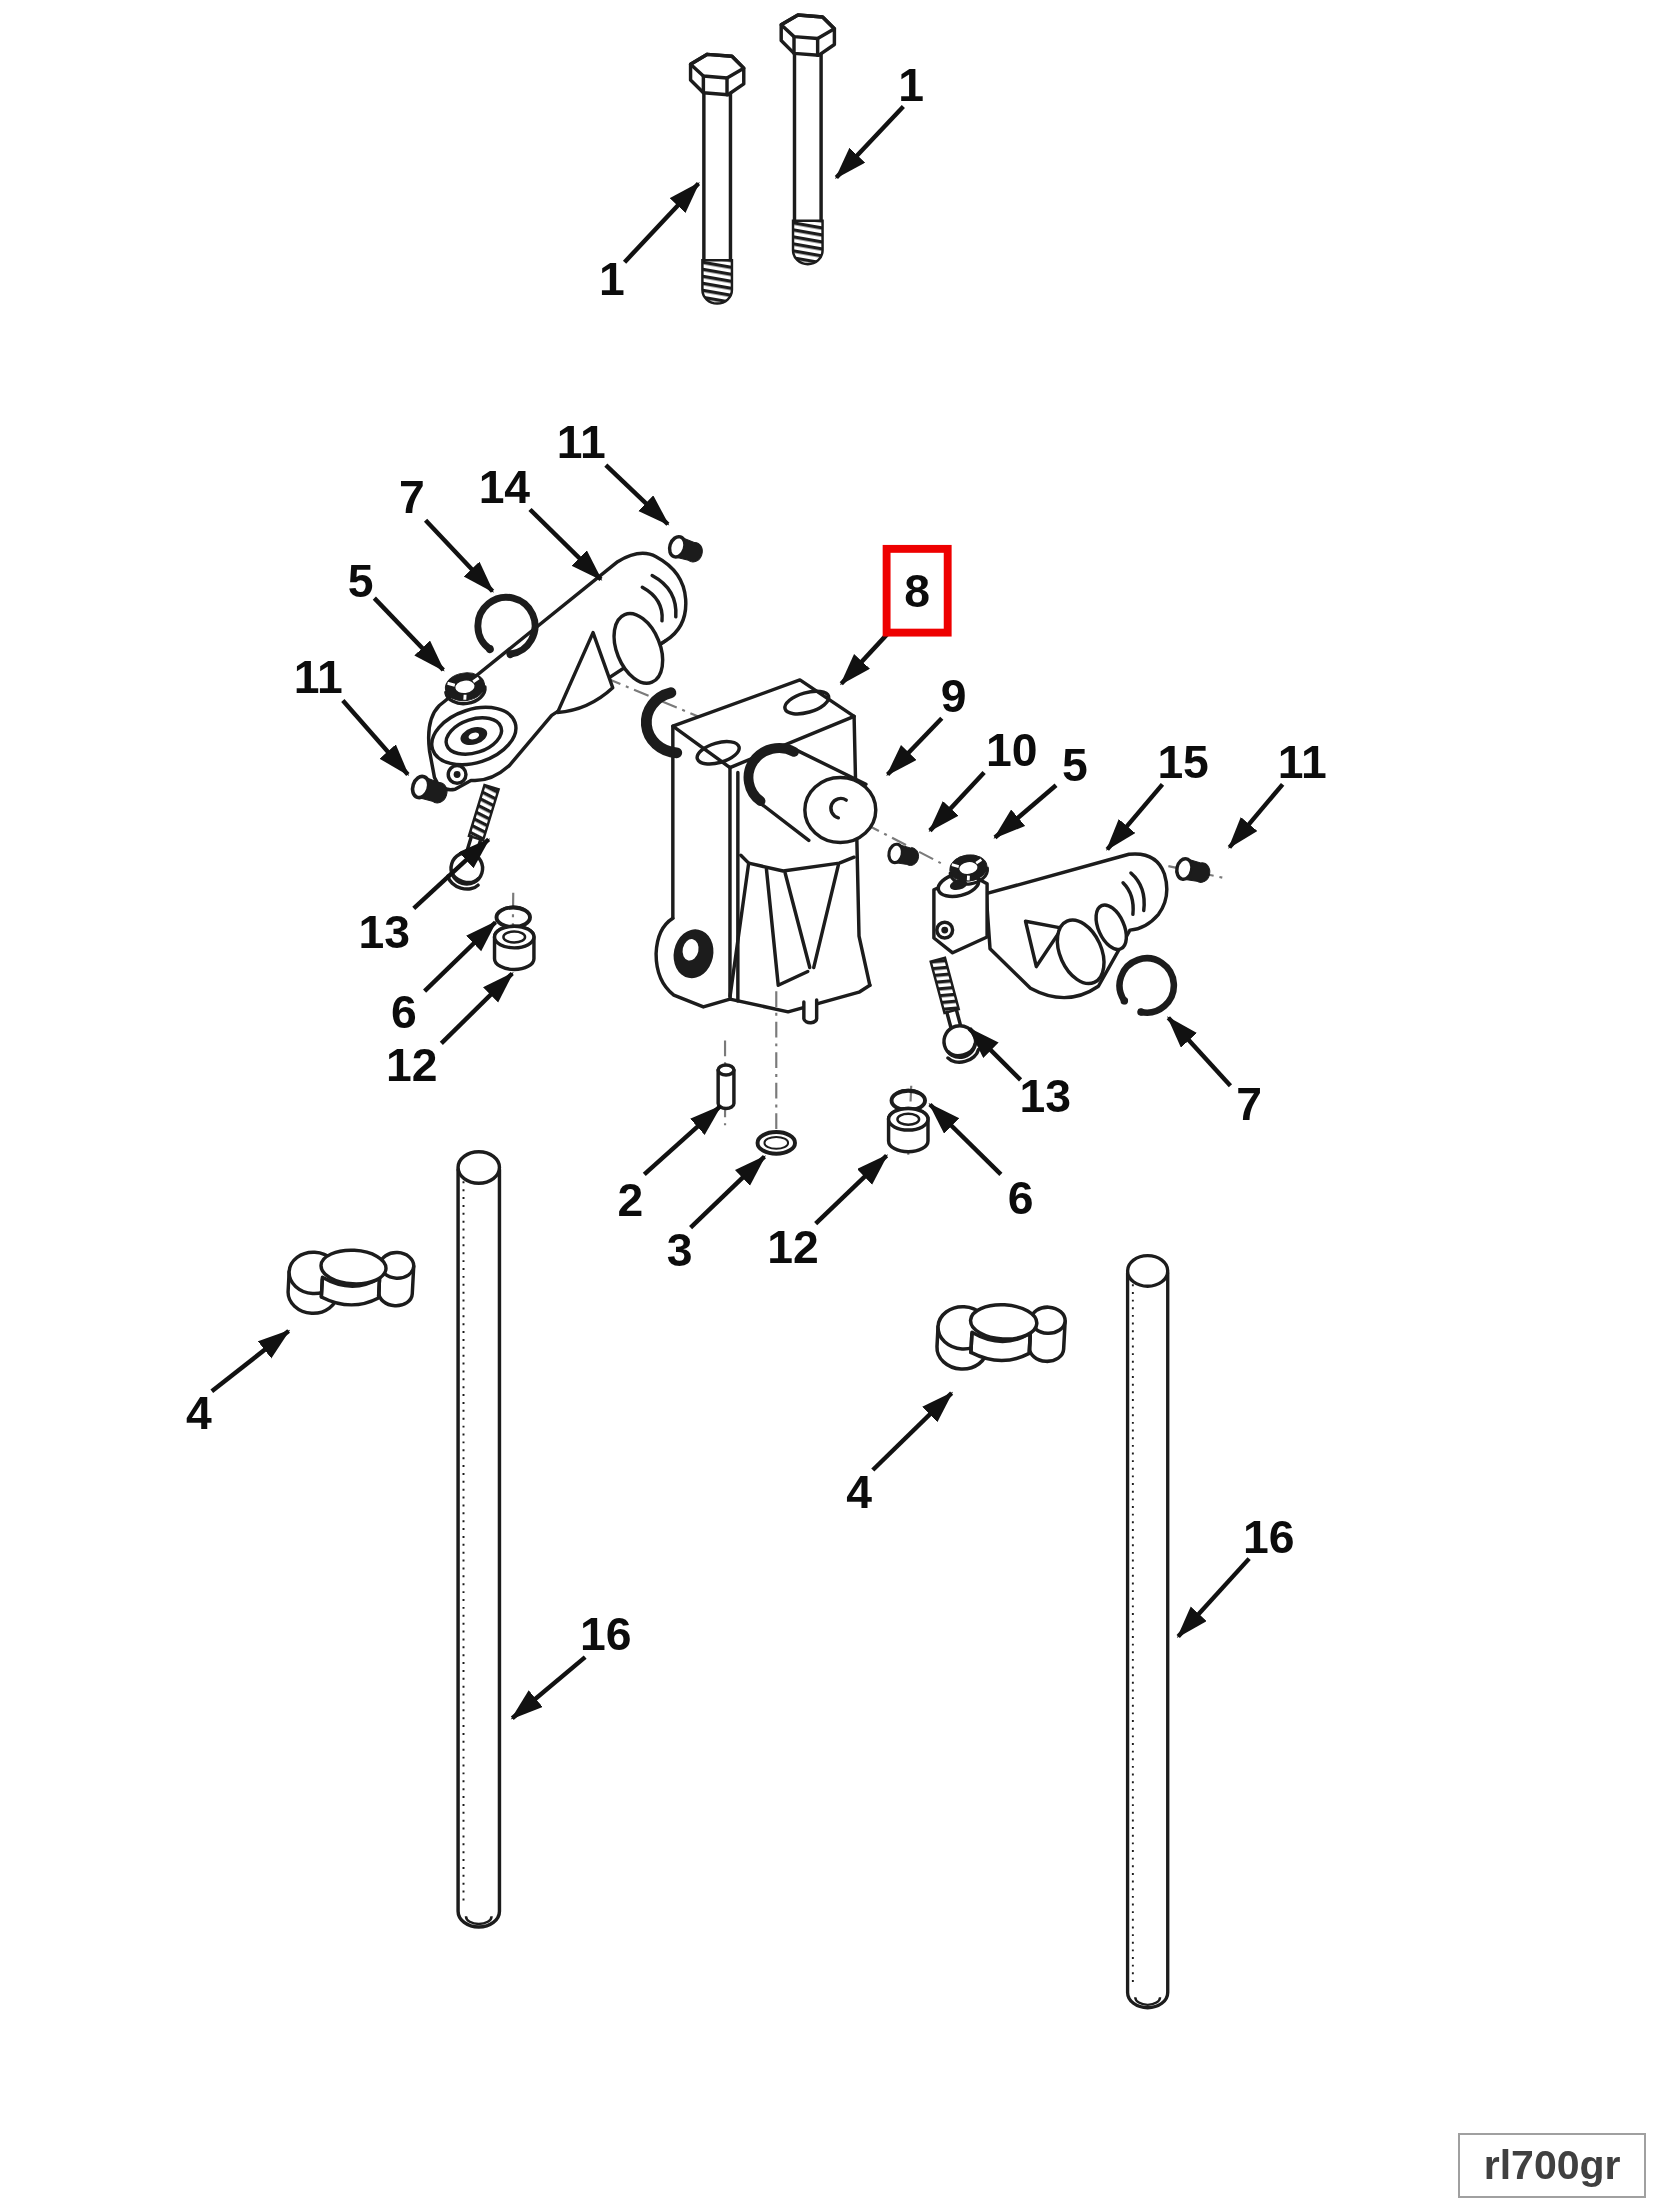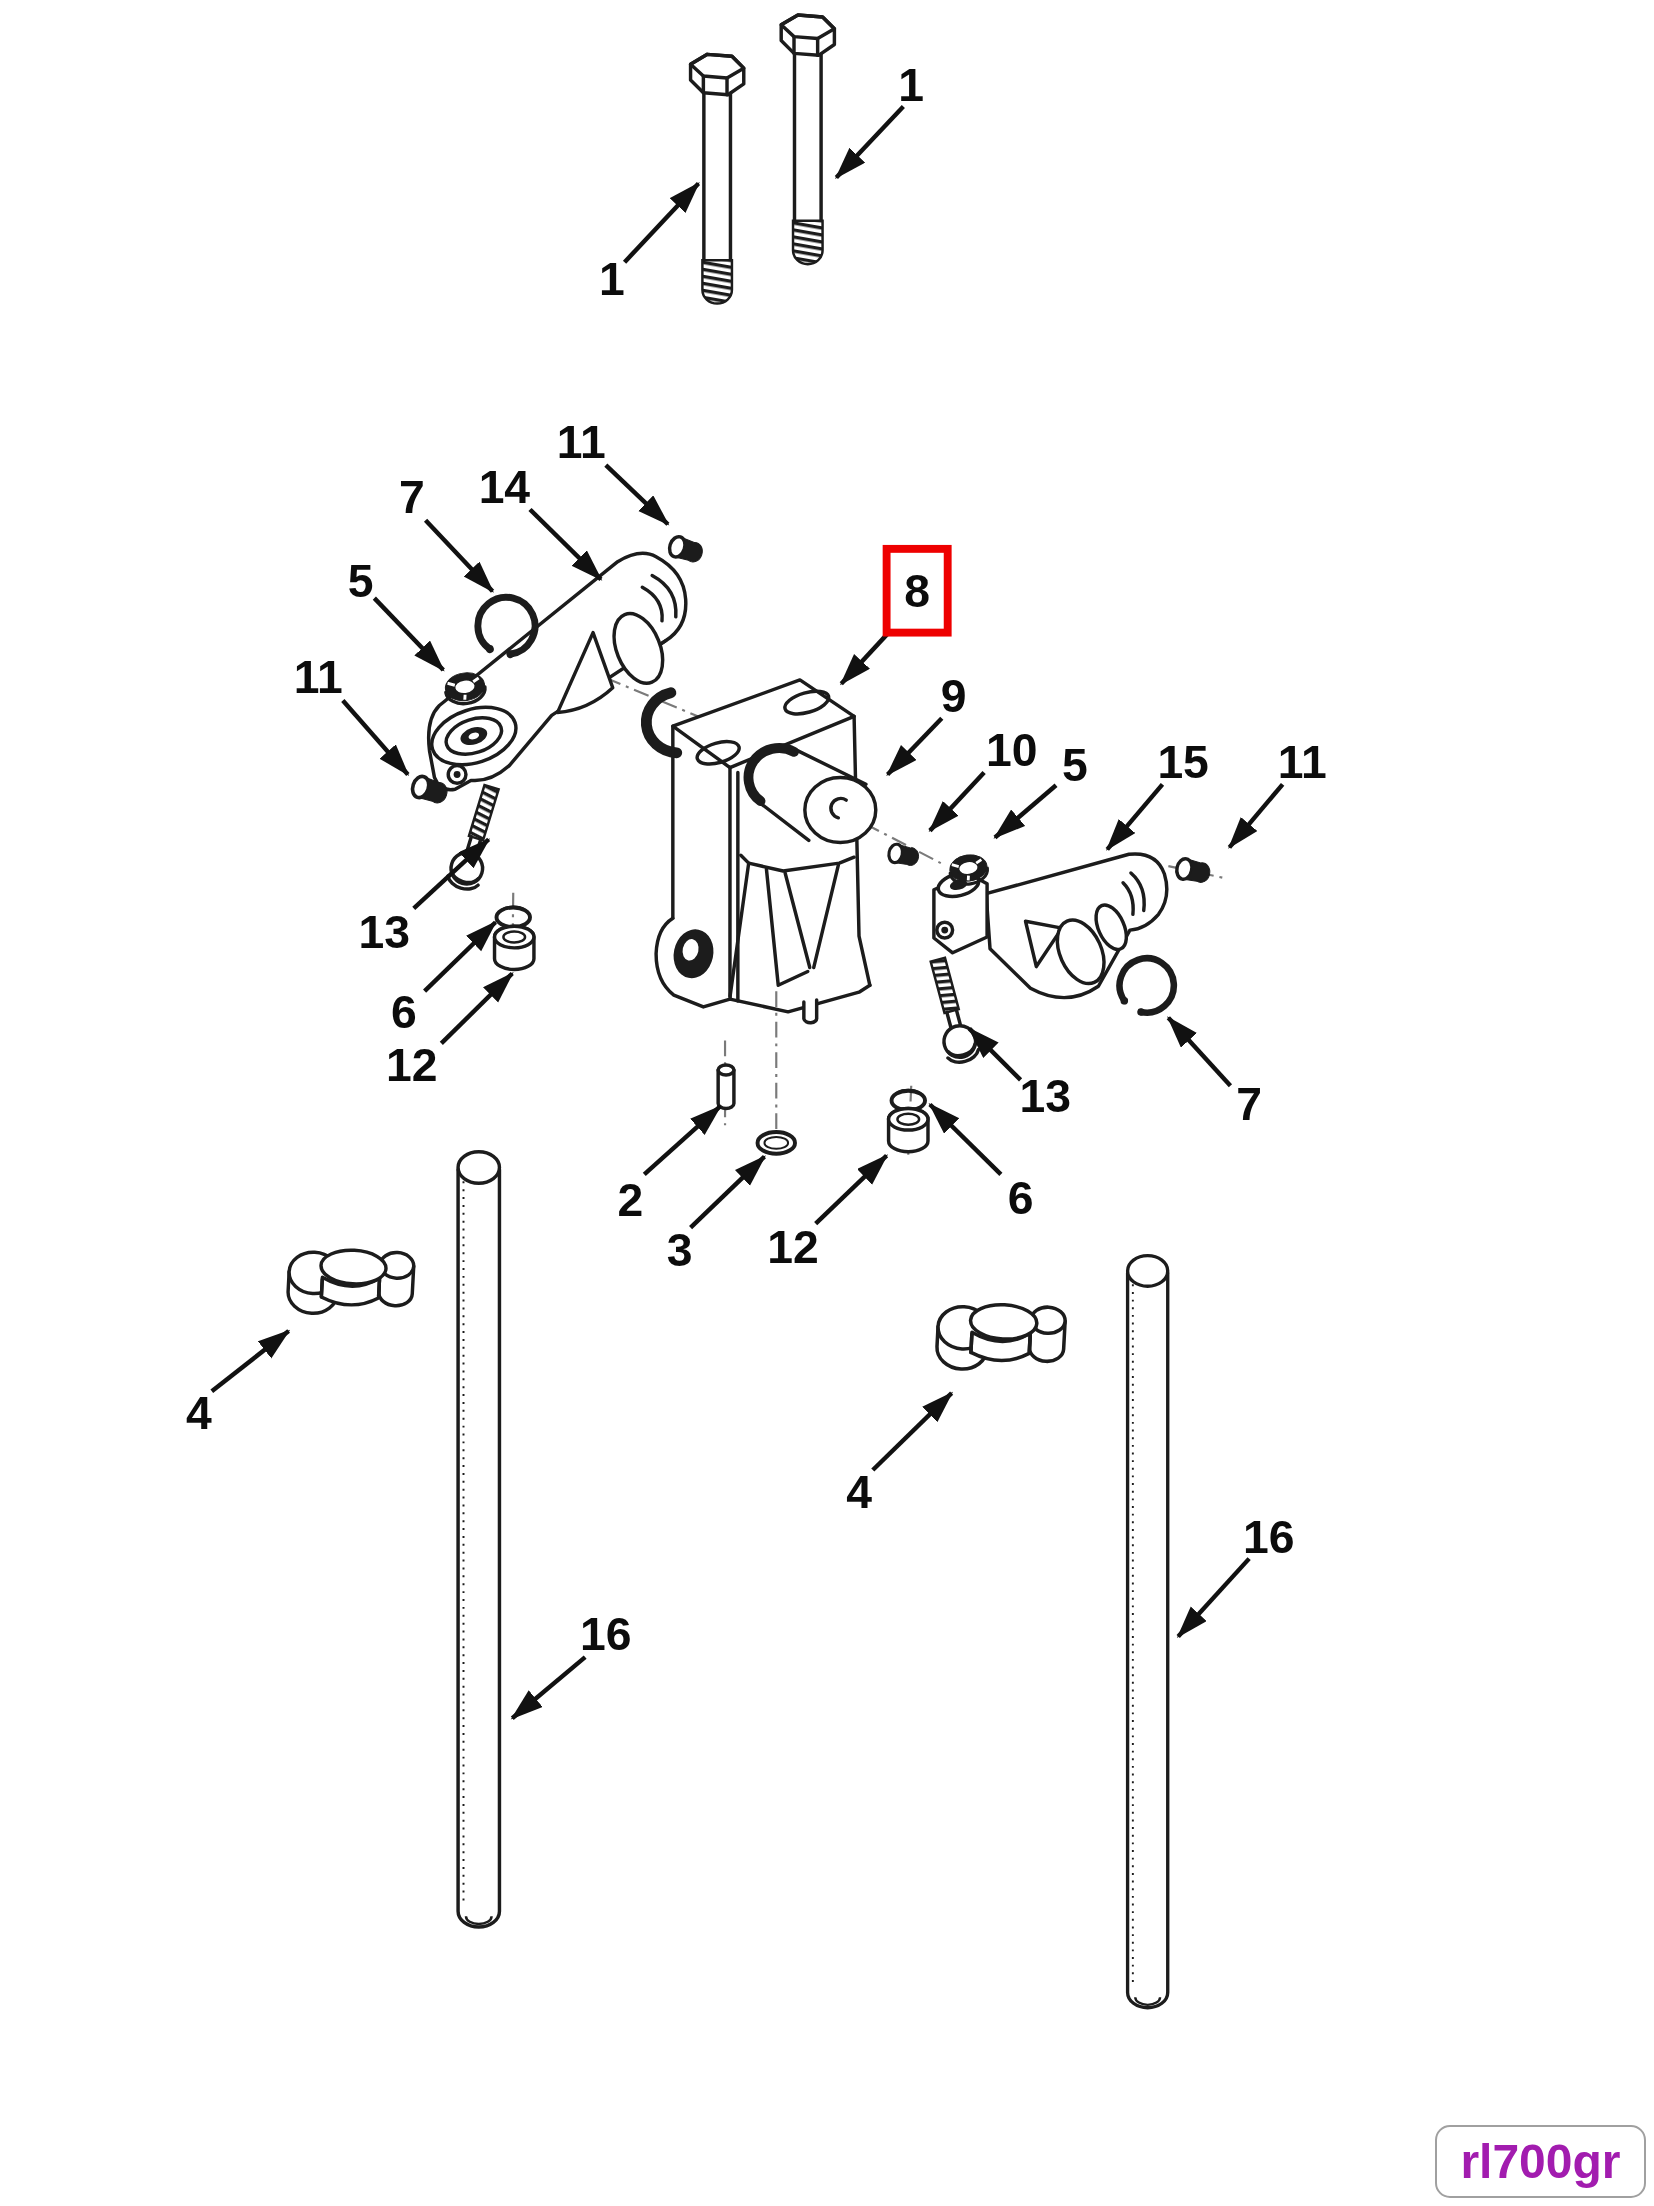--- a/index.html
+++ b/index.html
@@ -9,22 +9,22 @@
     font-family:"Liberation Sans",sans-serif;
   }
   svg{position:absolute;left:0;top:0;}
   .ln{fill:none;stroke:#1c1c1c;stroke-width:3.5;stroke-linecap:round;stroke-linejoin:round;}
   .fw{fill:#ffffff;stroke:#1c1c1c;stroke-width:3.5;stroke-linecap:round;stroke-linejoin:round;}
   .dk{fill:#1c1c1c;stroke:#1c1c1c;stroke-width:1;}
   .cl{fill:none;stroke:#7a7a7a;stroke-width:2.2;stroke-dasharray:16 6 3 6;}
   .callout-label{font-family:"Liberation Sans",sans-serif;font-weight:bold;font-size:47px;fill:#0c0c0c;text-anchor:middle;}
   .callout-arrow{stroke:#111111;stroke-width:4.5;fill:none;}
   .figure-code{
-    position:absolute;right:8.9px;bottom:8.9px;border:2px solid #a0a0a0;border-radius:15px;
-    background:#ffffff;padding:6.9px 23.6px;font-weight:bold;font-size:48px;color:#a21caf;
+    position:absolute;right:8.9px;bottom:8.9px;border:2px solid #a0a0a0;border-radius:0;
+    background:#ffffff;padding:6.9px 23.6px;font-weight:bold;font-size:41px;color:#404040;
   }
 </style>
 </head>
 <body>
 
 <div class="page">
 <svg width="1655" height="2207" viewBox="0 0 1680 2240">
   <defs>
     <pattern id="thr" width="7" height="7" patternUnits="userSpaceOnUse" patternTransform="rotate(10)">
       <rect width="7" height="7" fill="#ffffff"></rect>

